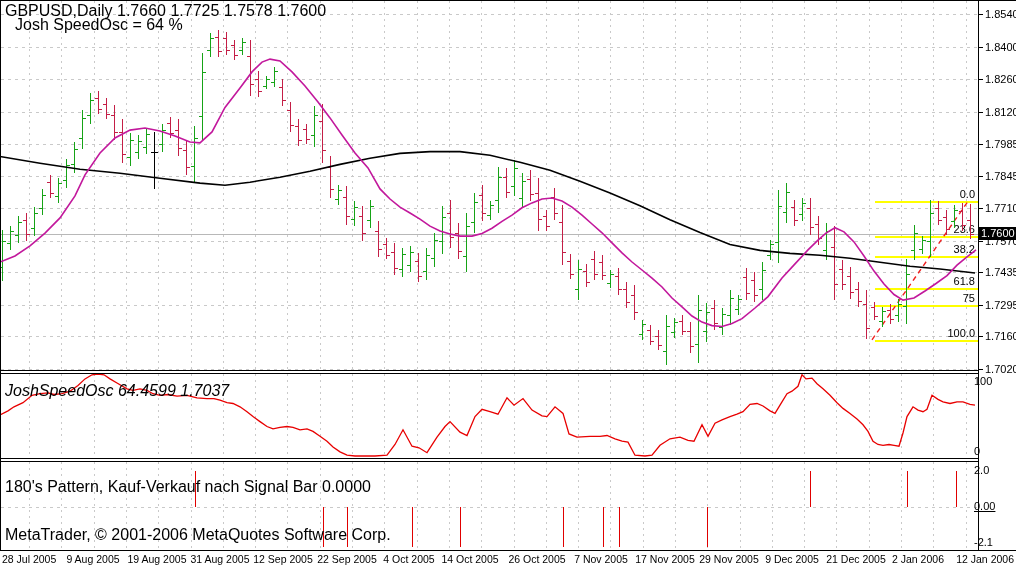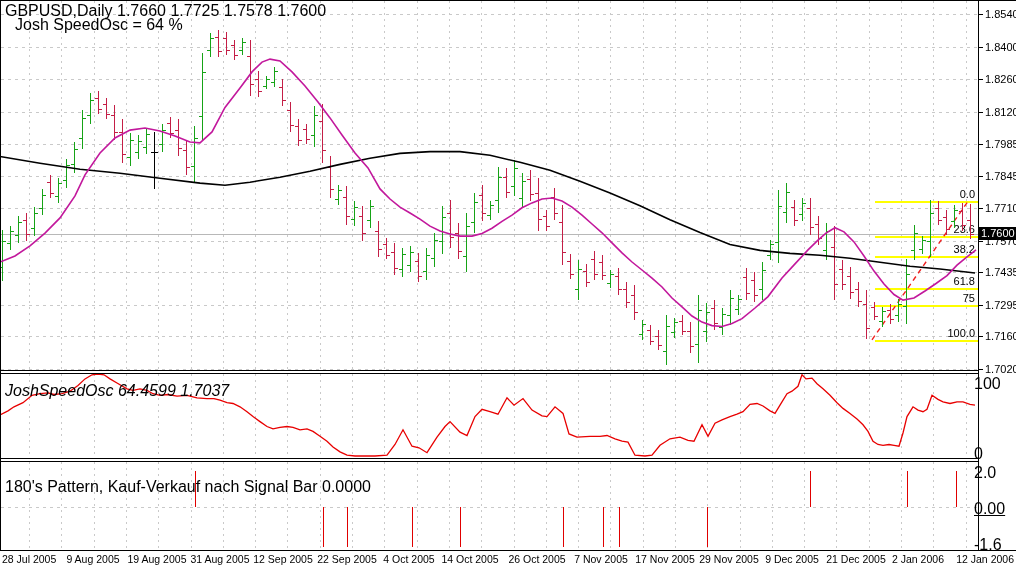--- a/index.html
+++ b/index.html
@@ -1,21 +1,21 @@
 <!DOCTYPE html>
 <html><head>
 <meta charset="utf-8">
 <style>
   html,body{margin:0;padding:0;background:#888;}
   #app{position:relative;width:1016px;height:566px;background:#ffffff;overflow:hidden;
        font-family:"Liberation Sans","DejaVu Sans",sans-serif;}
   .lbl{position:absolute;font-size:16px;color:#000;white-space:nowrap;line-height:13px;}
   #badge{position:absolute;left:979px;top:227px;width:37px;height:13px;background:#000;
          color:#fff;font-size:11px;line-height:13px;padding-left:2px;letter-spacing:0px;}
-  .scale{position:absolute;left:974px;font-size:16px;color:#000;}
+  .scale{position:absolute;left:974px;font-size:11px;color:#000;}
   svg{position:absolute;left:0;top:0;}
 </style>
 </head>
 <body>
 
 <div id="app">
   <svg id="chart-svg" width="1016" height="566">
       <line x1="29.5" y1="1" x2="29.5" y2="370" stroke="#c9c9c9" stroke-dasharray="2,4" shape-rendering="crispEdges"></line>
       <line x1="29.5" y1="374" x2="29.5" y2="458" stroke="#c9c9c9" stroke-dasharray="2,4" shape-rendering="crispEdges"></line>
       <line x1="29.5" y1="462" x2="29.5" y2="549" stroke="#c9c9c9" stroke-dasharray="2,4" shape-rendering="crispEdges"></line>
@@ -813,15 +813,16 @@
 
   <div id="badge">1.7600</div>
 
   <div class="lbl" style="left:5px;top:384px;font-style:italic;">JoshSpeedOsc 64.4599 1.7037</div>
   <div class="scale" style="top:375px;">100</div>
   <div class="scale" style="top:445px;">0</div>
 
   <div class="lbl" style="left:5px;top:480px;">180's Pattern, Kauf-Verkauf nach Signal Bar 0.0000</div>
   <div class="scale" style="top:464px;">2.0</div>
   <div class="scale" style="top:500px;text-decoration:underline;">0.00</div>
-  <div class="scale" style="top:536px;">-1.6</div>
+  <div class="scale" style="top:536px;">-2.1</div>
 
+  <div class="lbl" style="left:5px;top:528px;">MetaTrader, © 2001-2006 MetaQuotes Software Corp.</div>
 </div>
 
 </body></html>

